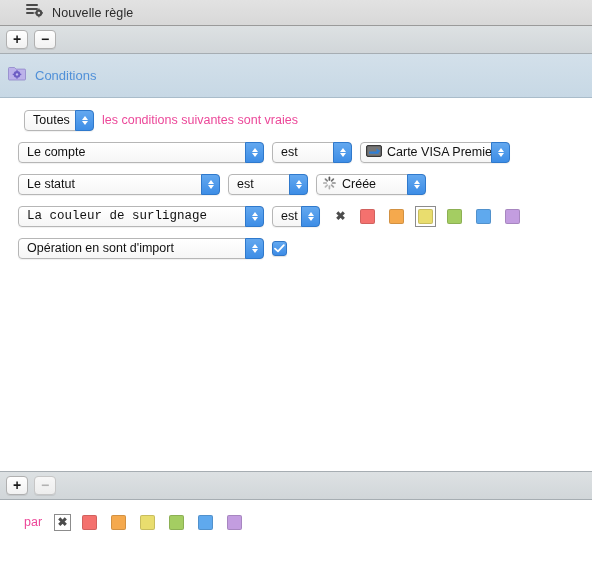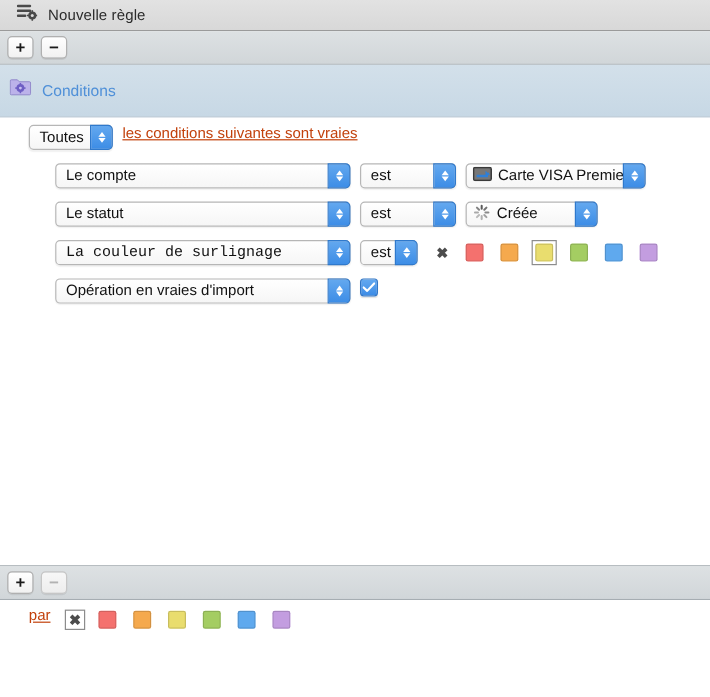--- a/index.html
+++ b/index.html
@@ -12,21 +12,21 @@
     overflow: hidden;
   }
   .window { position: relative; width: 592px; height: 581px; background:#fff; }
 
   
   .titlebar {
     height: 26px;
     background: linear-gradient(#e2e2e2, #d8d8d8);
     border-bottom: 1px solid #9a9a9a;
     display: flex; align-items: center;
-    padding-left: 14px;
+    padding-left: 26px;
   }
   .titlebar .ttl {
     font-size: 12.5px; color: #2b2b2b; margin-left: 9px; letter-spacing: .1px;
   }
 
   
   .addbar {
     height: 28px;
     background: linear-gradient(#dde1e3, #d1d6d9);
     border-bottom: 1px solid #a6adb2;
@@ -51,23 +51,23 @@
     background: linear-gradient(#d3e0ea, #c7d8e5);
     border-bottom: 1px solid #a9bcca;
     display: flex; align-items: center; padding-left: 8px;
   }
   .sechead .lbl {
     font-size: 13px; color: #5090d8; margin-left: 9px;
   }
 
   
   .secbody { background:#fff; padding-top: 6px; }
-  .row { display: flex; align-items: flex-start; height: 32px; padding-left: 24px; gap: 8px; }
-  .row.indent { padding-left: 46px; }
-  .plaintext { font-size: 12.5px; color: #c2410c; text-decoration: underline; }
+  .row { display: flex; align-items: center; height: 32px; padding-left: 24px; gap: 8px; }
+  .row.indent { padding-left: 18px; }
+  .plaintext { font-size: 12.5px; color: #ec4899; }
 
   
   .popup {
     position: relative; height: 21px;
     border: 1px solid #b6b6b6; border-radius: 4px;
     background: linear-gradient(#ffffff, #f6f6f6);
     box-shadow: 0 1px 1px rgba(0,0,0,.06);
     display: flex; align-items: center;
     padding: 0 26px 0 8px;
     font-size: 12.5px; color: #111;
@@ -88,21 +88,21 @@
     border-left: 3.5px solid transparent;
     border-right: 3.5px solid transparent;
   }
   .stepper i.up { border-bottom: 4px solid #ffffff; }
   .stepper i.dn { border-top: 4px solid #ffffff; }
 
   .p-compte  { width: 246px; }
   .p-est     { width: 80px; }
   .p-est-sm  { width: 48px; }
   .p-value   { width: 150px; }
-  .p-statut  { width: 246px; }
+  .p-statut  { width: 202px; }
   .p-statval { width: 110px; }
   .p-color   { width: 246px; font-family: Liberation Mono, monospace; }
   .p-op      { width: 246px; }
   .p-action  { width: 268px; }
 
   
   .ico { flex: 0 0 auto; display:block; }
 
   
   .cbx {
@@ -303,21 +303,21 @@
             <div class="sw" id="c2-4" style="background: rgb(95, 169, 238);"></div>
           </div>
         <div class="swbox">
             <div class="sw" id="c2-5" style="background: rgb(195, 157, 224);"></div>
           </div>
       </div>
     </div>
 
     <div class="row indent">
       <div class="popup p-op">
-        <span class="txt">Opération en vraies d'import</span>
+        <span class="txt">Opération en sont d'import</span>
         <span class="stepper">
             <i class="up"></i>
             <i class="dn"></i>
           </span>
       </div>
       <div class="cbx">
         <span>
           <svg width="11" height="9" viewBox="0 0 11 9">
             <path d="M1 4.6 L4 7.4 L9.8 1.2" fill="none" stroke="#fff" stroke-width="1.8" stroke-linecap="round" stroke-linejoin="round"></path>
           </svg>

